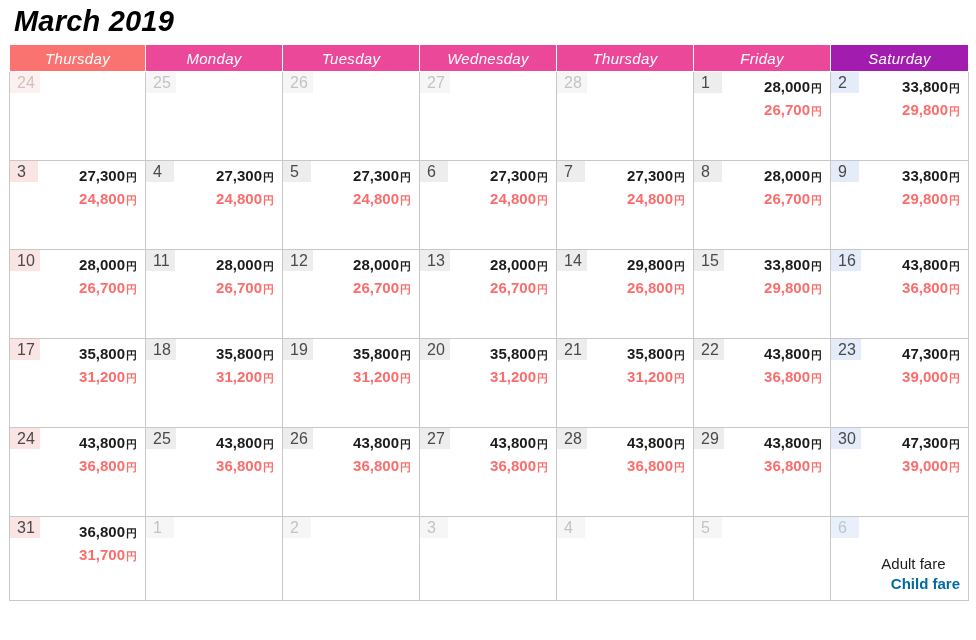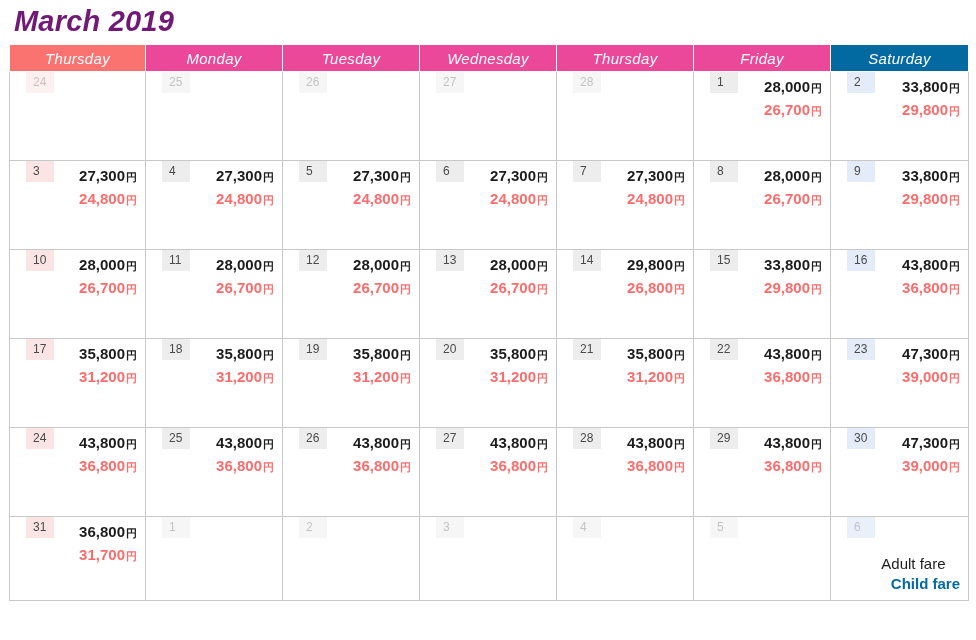--- a/index.html
+++ b/index.html
@@ -16,21 +16,21 @@
     background: #ffffff;
   }
 
   
   .title {
     position: absolute;
     left: 14px; top: 1px;
     font-size: 29px;
     font-weight: bold;
     font-style: italic;
-    color: #701a75;
+    color: #000000;
     letter-spacing: 0.2px;
     line-height: 40px;
     white-space: nowrap;
   }
 
   
   .cal {
     position: absolute;
     left: 9px; top: 44px;
     width: 959px;
@@ -49,21 +49,21 @@
     font-style: italic;
     font-weight: normal;
     color: #ffffff;
     text-align: center;
     vertical-align: middle;
     border: 1px solid #ffffff;
     letter-spacing: 0.3px;
   }
   th.h-sun { background: #fb7370; }
   th.h-wd  { background: #ec4899; }
-  th.h-sat { background: #0369a1; }
+  th.h-sat { background: #a21caf; }
 
   
   .cal tbody td {
     height: 89px;
     padding: 0;
     vertical-align: top;
     border: 1px solid #c8c8c8;
     background: #ffffff;
     position: relative;
   }
@@ -72,26 +72,26 @@
   td.col-sun { background: #fdeeee; }
   td.col-sat { background: #edf3fb; }
 
   
   .daynum {
     display: inline-block;
     min-width: 28px;
     height: 21px;
     line-height: 21px;
     padding: 0 5px 0 7px;
-    font-size: 12px;
+    font-size: 16px;
     color: #4a4a4a;
     background: #ededed;
     text-align: left;
     position: absolute;
-    left: 16px; top: 0;
+    left: 0; top: 0;
   }
   td.col-sun .daynum { background: #fbe4e4; }
   td.col-sat .daynum { background: #e3ecf8; }
   td.muted .daynum { color: #c3c3c3; background: #f6f6f6; }
   td.col-sun.muted .daynum { color: #d6bdbd; background: #fcf1f1; }
   td.col-sat.muted .daynum { color: #b9c5d6; background: #eaf0fa; }
 
   
   .fares {
     position: absolute;

